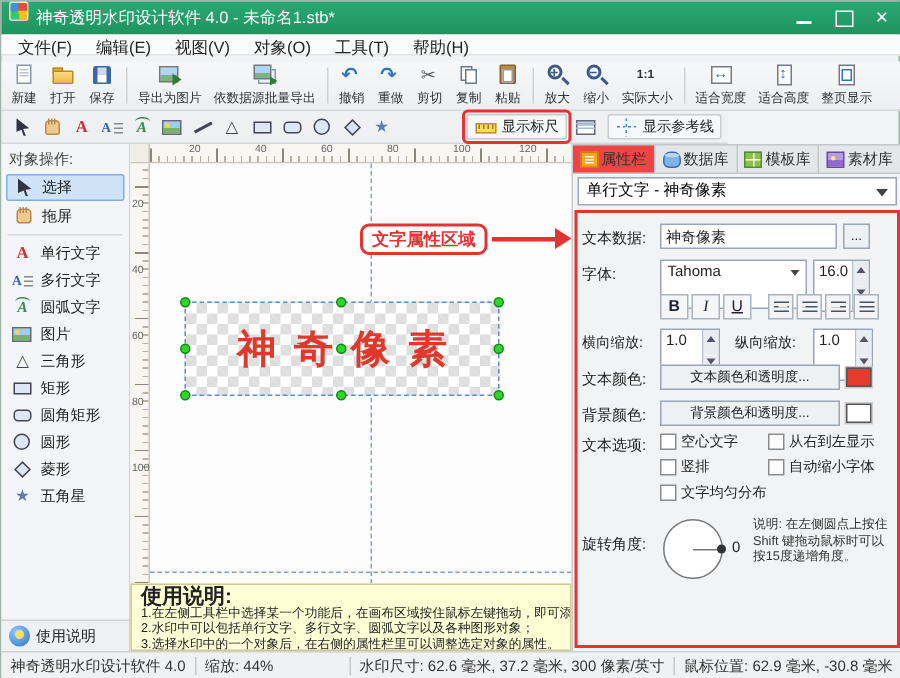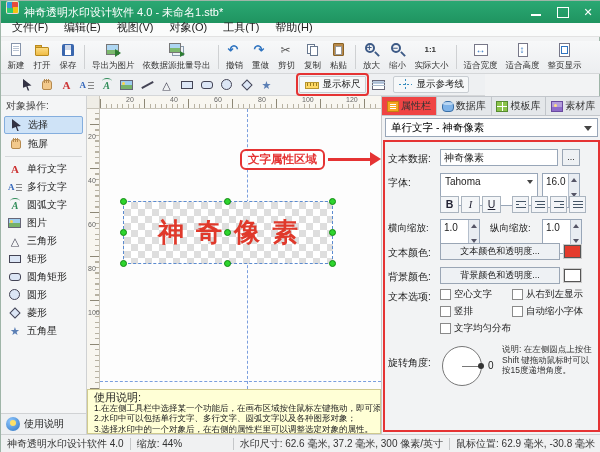--- a/index.html
+++ b/index.html
@@ -11,21 +11,21 @@
 .titlebar{position:absolute;left:0;top:0;width:600px;height:22px;background:linear-gradient(#2aa873,#1f9460);display:flex;align-items:flex-start;color:#fff}
 .appicon{width:13px;height:13px;margin:0 5px 0 5px;border-radius:2px;background:conic-gradient(#e74c3c 0 25%,#f1c40f 0 50%,#2ecc71 0 75%,#3498db 0);border:1px solid rgba(255,255,255,.7)}
 .title-text{font-size:11px;line-height:22px;white-space:nowrap}
 .win-btns{margin-left:auto;display:flex;height:22px}
 .win-btn{width:26px;height:22px;position:relative;cursor:default}
 .wb-min::after{content:"";position:absolute;left:8px;top:13px;width:10px;height:2px;background:#fff}
 .wb-max::after{content:"";position:absolute;left:8px;top:6px;width:10px;height:9px;border:1.5px solid #fff}
 .wb-close::after{content:"✕";position:absolute;left:0;top:0;width:100%;text-align:center;font-size:11px;line-height:22px;color:#fff}
 
 
-.menubar{position:absolute;left:0;top:22px;width:600px;height:14px;background:#fafbfb;border-bottom:1px solid #e2e2e2;display:flex;align-items:flex-end;padding-left:3px}
+.menubar{position:absolute;left:0;top:22px;width:600px;height:14px;background:#fafbfb;border-bottom:1px solid #e2e2e2;display:flex;align-items:flex-start;padding-left:3px}
 .menu-item{font-size:11px;color:#222;padding:0 8px;line-height:18px}
 
 
 .toolbar{position:absolute;left:0;top:40px;width:600px;height:33px;background:linear-gradient(#f7f8f9,#eceef0);border-bottom:1px solid #d5d7d9;display:flex;align-items:stretch;padding:1px 2px}
 .tb-item{display:flex;flex-direction:column;align-items:center;justify-content:center;padding:0 4px;min-width:26px}
 .tb-label{font-size:8.5px;color:#333;white-space:nowrap;margin-top:14px}
 .tb-sep{width:1px;background:#cfd1d3;margin:3px 3px}
 
 .ic{position:relative;width:18px;height:16px;display:block}
 .ic::before,.ic::after{content:"";position:absolute;box-sizing:border-box}
@@ -52,21 +52,21 @@
 .ic-zoom-out-icon::after{left:11px;top:11px;width:6px;height:2px;background:#3d5a86;transform:rotate(45deg)}
 .ic-actual-size-icon::before{content:"1:1";left:2px;top:0;font:bold 8px/16px "Liberation Sans",sans-serif;color:#333}
 .ic-fit-width-icon::before{left:2px;top:2px;width:14px;height:12px;border:1px solid #778;background:#fff}
 .ic-fit-width-icon::after{content:"↔";left:4px;top:2px;font-size:10px;line-height:12px;color:#2f74c0;font-weight:bold}
 .ic-fit-height-icon::before{left:4px;top:1px;width:10px;height:14px;border:1px solid #778;background:#fff}
 .ic-fit-height-icon::after{content:"↕";left:6px;top:1px;font-size:10px;line-height:14px;color:#2f74c0;font-weight:bold}
 .ic-fit-page-icon::before{left:3px;top:1px;width:11px;height:14px;border:1px solid #778;background:#fff}
 .ic-fit-page-icon::after{left:5px;top:4px;width:7px;height:8px;border:1px solid #2f74c0}
 
 
-.toolbar2{position:absolute;left:0;top:73px;width:484px;height:22px;background:#eef0f2;border-bottom:1px solid #d5d7d9;display:flex;align-items:center;padding:0 16px}
+.toolbar2{position:absolute;left:0;top:73px;width:484px;height:22px;background:#eef0f2;border-bottom:1px solid #d5d7d9;display:flex;align-items:center;padding:0 4px}
 .quick-tools{display:flex;gap:1px}
 .t2-btn{width:19px;height:18px;display:flex;align-items:center;justify-content:center;border:1px solid transparent;border-radius:2px}
 .t2-right{margin-left:auto;display:flex;align-items:center;gap:4px}
 .t2-toggle{display:flex;align-items:center;gap:3px;font-size:9.5px;color:#222;padding:1px 4px;border:1px solid #c8cdd2;background:#f6f8f9;border-radius:2px;height:17px}
 .annot-box{outline:2px solid #e53333;outline-offset:1px;border-radius:1px}
 
 .si{position:relative;width:16px;height:14px;display:inline-block;flex:0 0 auto}
 .si::before,.si::after{content:"";position:absolute;box-sizing:border-box}
 .si-select-icon::before{left:4px;top:1px;width:9px;height:12px;background:#334;clip-path:polygon(0 0,100% 58%,55% 62%,75% 100%,58% 100%,42% 66%,0 80%)}
 .si-pan-icon::before{left:3px;top:2px;width:10px;height:10px;background:#f2c98c;border:1px solid #b68a4e;border-radius:3px 3px 2px 2px}
@@ -120,21 +120,21 @@
 .hd{position:absolute;width:7px;height:7px;border-radius:50%;background:#2ed52e;border:1px solid #128a12;z-index:5}
 .hd-nw{left:-4px;top:-4px}.hd-n{left:50%;margin-left:-4px;top:-4px}.hd-ne{right:-4px;top:-4px}
 .hd-w{left:-4px;top:50%;margin-top:-4px}.hd-c{left:50%;top:50%;margin:-4px 0 0 -4px}.hd-e{right:-4px;top:50%;margin-top:-4px}
 .hd-sw{left:-4px;bottom:-4px}.hd-s{left:50%;margin-left:-4px;bottom:-4px}.hd-se{right:-4px;bottom:-4px}
 .annot-label{position:absolute;left:140px;top:40px;padding:1px 6px;border:2px solid #e53333;border-radius:6px;color:#e53333;font-size:11.5px;font-weight:bold;background:rgba(255,255,255,.85);white-space:nowrap;z-index:9}
 .annot-arrow-line{position:absolute;left:228px;top:49px;width:44px;height:3px;background:#e53333;z-index:9}
 .annot-arrow-head{position:absolute;left:270px;top:43px;width:0;height:0;border:7.5px solid transparent;border-left:11px solid #e53333;z-index:9}
 
 
 .helpbox{position:absolute;left:86px;top:388px;width:294px;height:45px;background:#ffffd6;border:1px solid #cfc98f;padding:2px 6px;overflow:hidden}
-.help-title{font-size:11px;font-weight:normal;color:#222;line-height:10.5px}
+.help-title{font-size:14px;font-weight:bold;color:#222;line-height:10.5px}
 .help-line{font-size:8.5px;color:#222;line-height:10.5px;white-space:nowrap}
 
 
 .rpanel{position:absolute;left:380px;top:95px;width:220px;height:338px;background:#f2f3f4;border-left:1px solid #c8cacc}
 .ptabs{position:absolute;left:0;top:0;width:100%;height:20px;display:flex}
 .ptab{flex:1;display:flex;align-items:center;justify-content:center;gap:2px;font-size:10px;color:#333;background:#e4e7ea;border:1px solid #c2c6cb;border-left:none}
 .ptab.sel{background:#ef4444;font-weight:normal}
 .ti{position:relative;width:12px;height:11px;display:inline-block}
 .ti::before,.ti::after{content:"";position:absolute;box-sizing:border-box}
 .ti-properties-icon{background:#f5a623;border:1px solid #c77f12}

